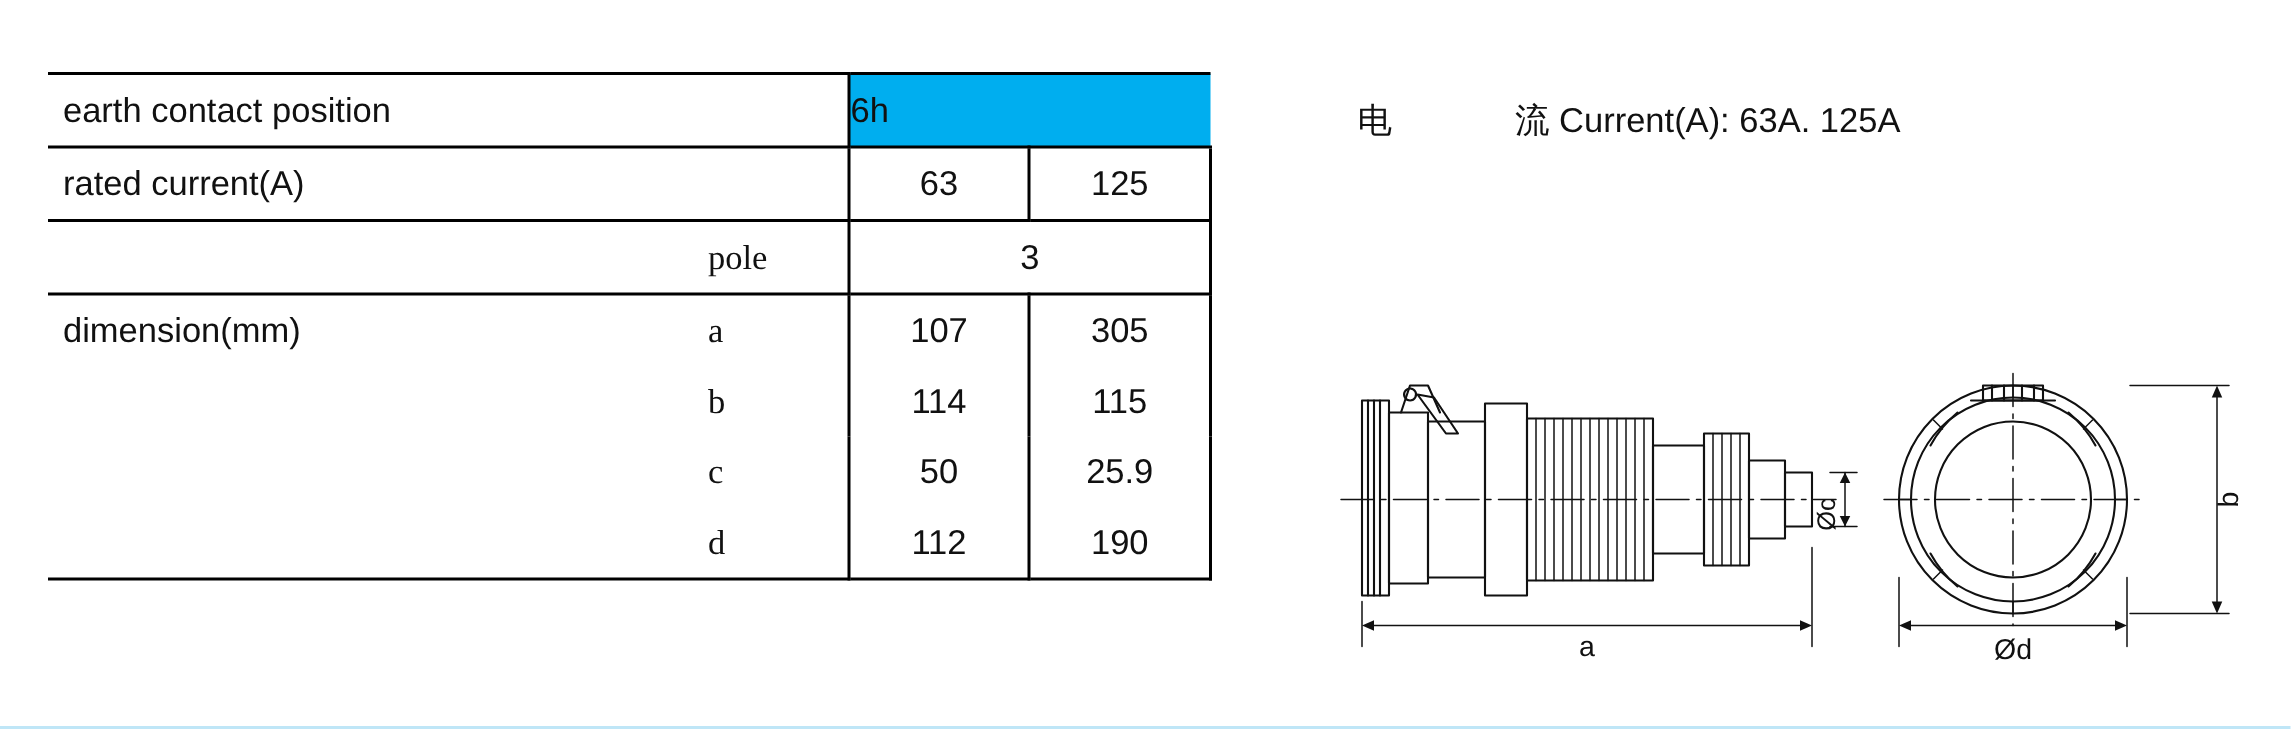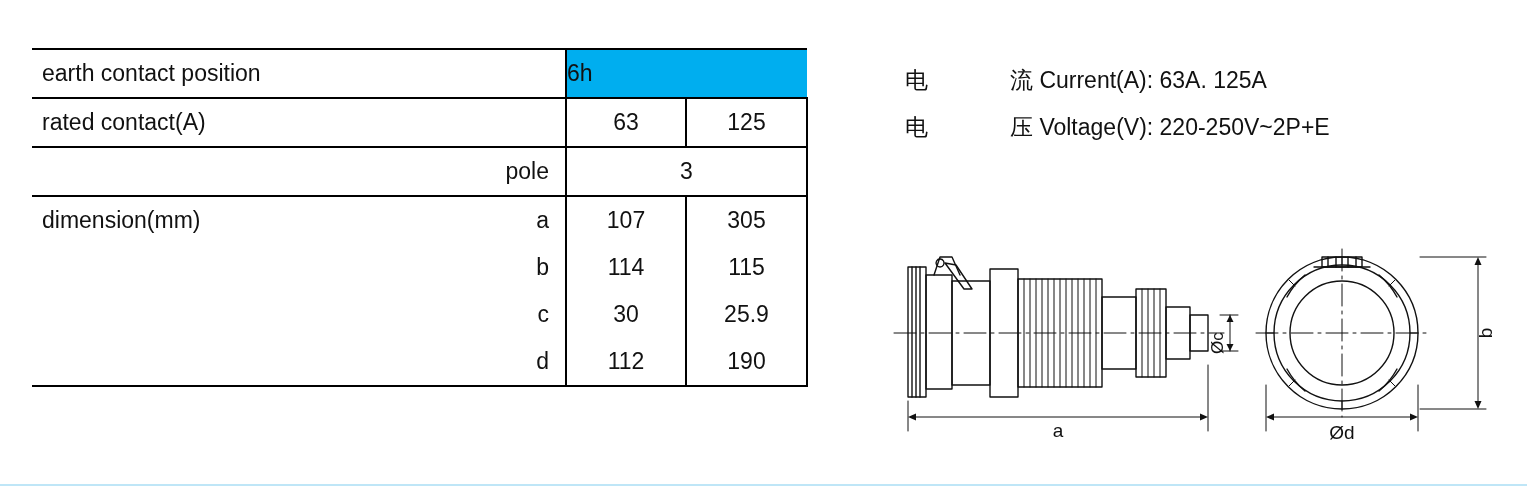--- a/index.html
+++ b/index.html
@@ -46,22 +46,23 @@
   col.c1 { width: 440px; }
   col.c2 { width: 94px; }
   col.c3 { width: 120px; }
   col.c4 { width: 121px; }
 
   .cell-label {
     text-align: left;
     padding-left: 10px !important;
   }
   .cell-sub {
-    text-align: right;
+    text-align: left;
     padding-right: 16px !important;
+    font-family: Liberation Serif, serif;
   }
   .cell-num {
     text-align: center;
   }
   
   .vl-left { border-left: 2px solid #000 !important; }
   .vl-right { border-right: 2px solid #000 !important; }
   
   .hl-top { border-top: 2px solid #000 !important; }
   .hl-bot { border-bot: 2px solid #000 !important; border-bottom: 2px solid #000 !important; }
@@ -132,21 +133,21 @@
       </colgroup>
       <tbody>
 
         <tr>
           <td class="cell-label hl-top hl-bot">earth contact position</td>
           <td class="cell-sub hl-top hl-bot vl-right"></td>
           <td class="hdr-blue hl-top hl-bot" colspan="2">6h</td>
         </tr>
 
         <tr>
-          <td class="cell-label hl-bot">rated contact(A)</td>
+          <td class="cell-label hl-bot">rated current(A)</td>
           <td class="cell-sub hl-bot vl-right"></td>
           <td class="cell-num hl-bot vl-right">63</td>
           <td class="cell-num hl-bot vl-right">125</td>
         </tr>
 
         <tr>
           <td class="cell-label hl-bot"></td>
           <td class="cell-sub hl-bot vl-right">pole</td>
           <td class="cell-num hl-bot vl-right" colspan="2">3</td>
         </tr>
@@ -161,39 +162,38 @@
         <tr>
           <td class="cell-label"></td>
           <td class="cell-sub vl-right">b</td>
           <td class="cell-num vl-right">114</td>
           <td class="cell-num vl-right">115</td>
         </tr>
 
         <tr>
           <td class="cell-label"></td>
           <td class="cell-sub vl-right">c</td>
-          <td class="cell-num vl-right">30</td>
+          <td class="cell-num vl-right">50</td>
           <td class="cell-num vl-right">25.9</td>
         </tr>
 
         <tr>
           <td class="cell-label hl-bot"></td>
           <td class="cell-sub hl-bot vl-right">d</td>
           <td class="cell-num hl-bot vl-right">112</td>
           <td class="cell-num hl-bot vl-right">190</td>
         </tr>
 
 
       </tbody>
     </table>
   </div>
 
   <div class="right-text">
     <span class="rt-line"><span class="cn-spaced">电</span><span class="cn-tight">流</span> <span>Current(A): 63A. 125A</span></span>
-    <span class="rt-line"><span class="cn-spaced">电</span><span class="cn-tight">压</span> <span>Voltage(V): 220-250V~2P+E</span></span>
   </div>
 
   <div class="drawings">
     <svg width="620" height="205" viewBox="0 0 620 205">
       <g fill="none" stroke="#111" stroke-width="1.4" stroke-linejoin="round" stroke-linecap="round">
 
         <g>
 
           <path d="M18,22 L18,152 L36,152 L36,22 Z"></path>
           <path d="M22,22 L22,152 M26,22 L26,152 M30,22 L30,152"></path>

